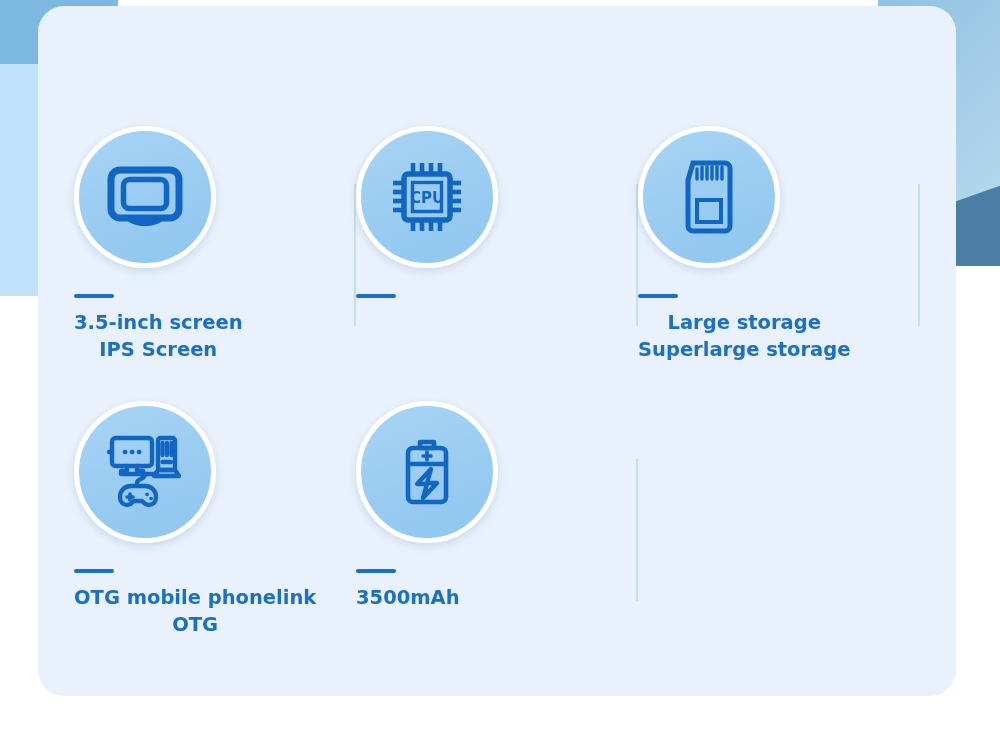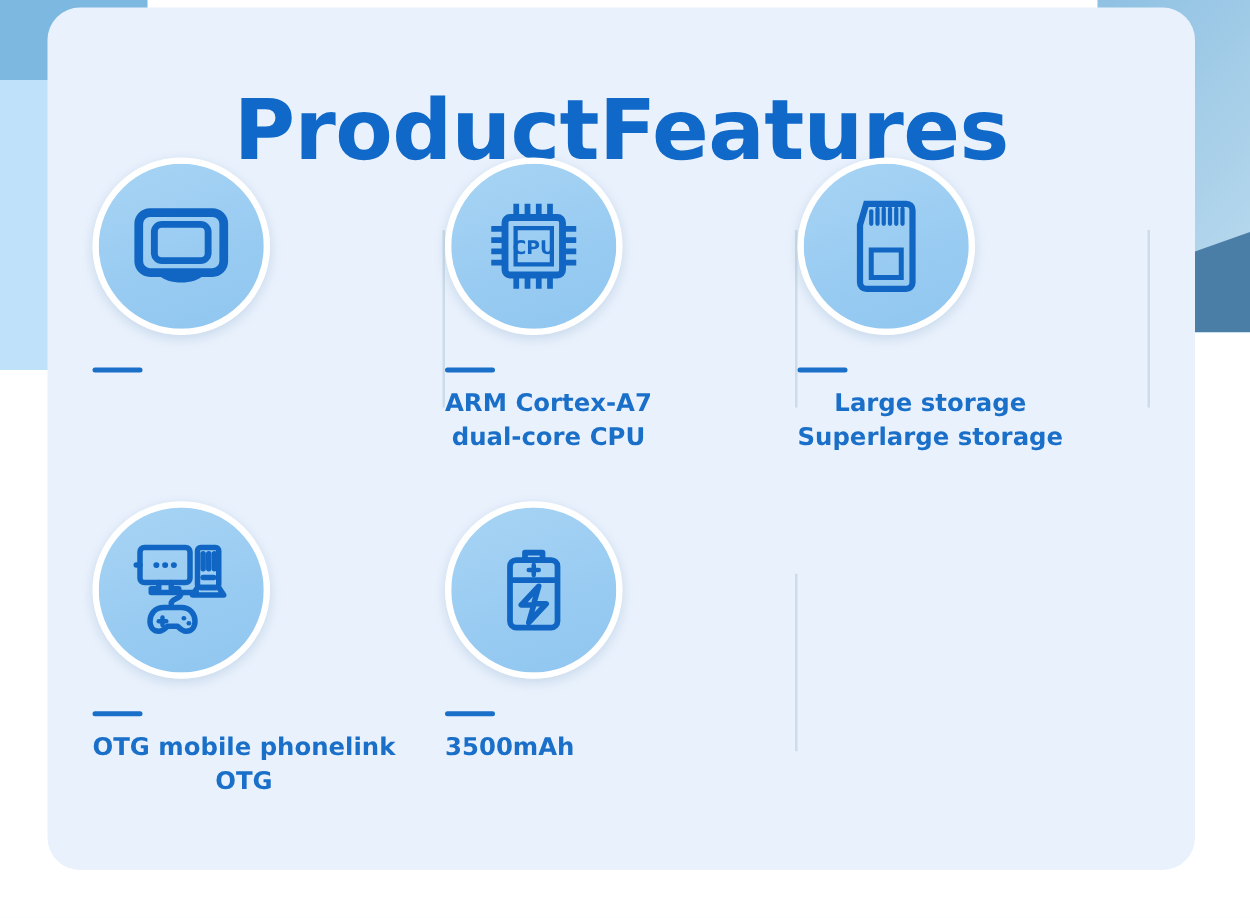--- a/index.html
+++ b/index.html
@@ -138,35 +138,36 @@
 
 <div id="bg">
   <div class="bg-left-top"></div>
   <div class="bg-left-band"></div>
   <div class="bg-right-grad"></div>
   <div class="bg-right-wedge"></div>
 </div>
 
 <div id="card">
 
-  <h1 id="title">ProductFeatures</h1>
 
   <div id="grid">
 
     <div class="cell sep">
       <div class="circle">
         <span>
           <svg width="86" height="86" viewBox="0 0 86 86" fill="none">
             <rect x="9" y="16" width="68" height="48" rx="9" stroke="#1166c4" stroke-width="7"></rect>
             <rect x="21.5" y="25.5" width="43" height="29" rx="6" stroke="#1166c4" stroke-width="5.5"></rect>
             <path d="M25 66 C32 74 54 74 61 66 Z" fill="#1166c4"></path>
           </svg>
         </span>
       </div>
       <div class="divider"></div>
+      <div class="label">3.5-inch screen
+IPS Screen</div>
     </div>
 
     <div class="cell sep">
       <div class="circle">
         <span>
           <svg width="84" height="84" viewBox="0 0 84 84" fill="none">
             <rect x="19" y="19" width="46" height="46" rx="4" stroke="#1166c4" stroke-width="5.5"></rect>
             <rect x="27.5" y="27.5" width="29" height="29" stroke="#1166c4" stroke-width="3.4"></rect>
             <g stroke="#1166c4" stroke-width="4.6" stroke-linecap="butt">
 
@@ -188,22 +189,20 @@
               <line x1="65" y1="28" x2="76" y2="28"></line>
               <line x1="65" y1="37" x2="76" y2="37"></line>
               <line x1="65" y1="46" x2="76" y2="46"></line>
               <line x1="65" y1="55" x2="76" y2="55"></line>
             </g>
             <text x="42" y="48" text-anchor="middle" font-family="DejaVu Sans, Liberation Sans, sans-serif" font-size="15" font-weight="700" fill="#1166c4">CPU</text>
           </svg>
         </span>
       </div>
       <div class="divider"></div>
-      <div class="label">ARM Cortex-A7
-dual-core CPU</div>
     </div>
 
     <div class="cell sep">
       <div class="circle">
         <span>
           <svg width="84" height="84" viewBox="0 0 84 84" fill="none">
             <path d="M26 8 h32 c2.8 0 5 2.2 5 5 v58 c0 2.8 -2.2 5 -5 5 h-32
                      c-2.8 0 -5 -2.2 -5 -5 v-46 z" stroke="#1166c4" stroke-width="5"></path>
             <g stroke="#1166c4" stroke-width="3.4" stroke-linecap="round">
               <line x1="30" y1="14" x2="30" y2="24"></line>

